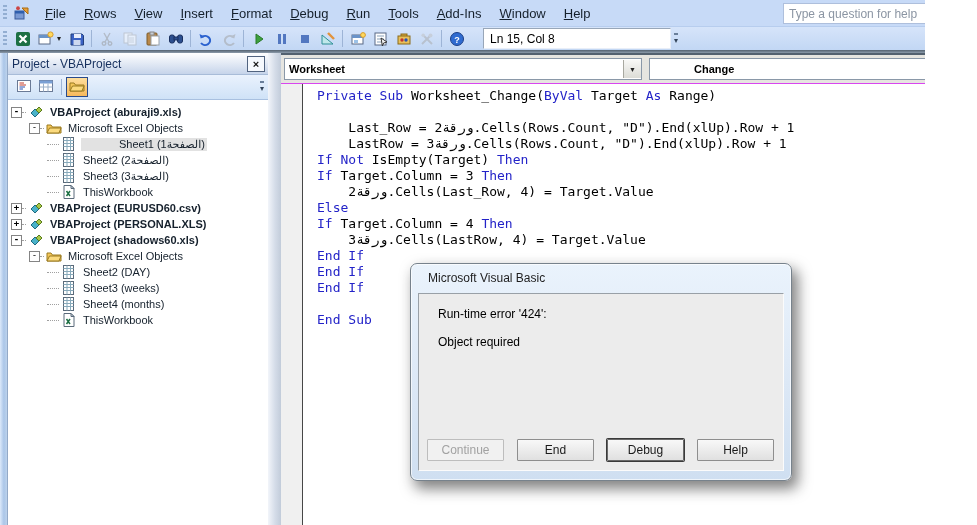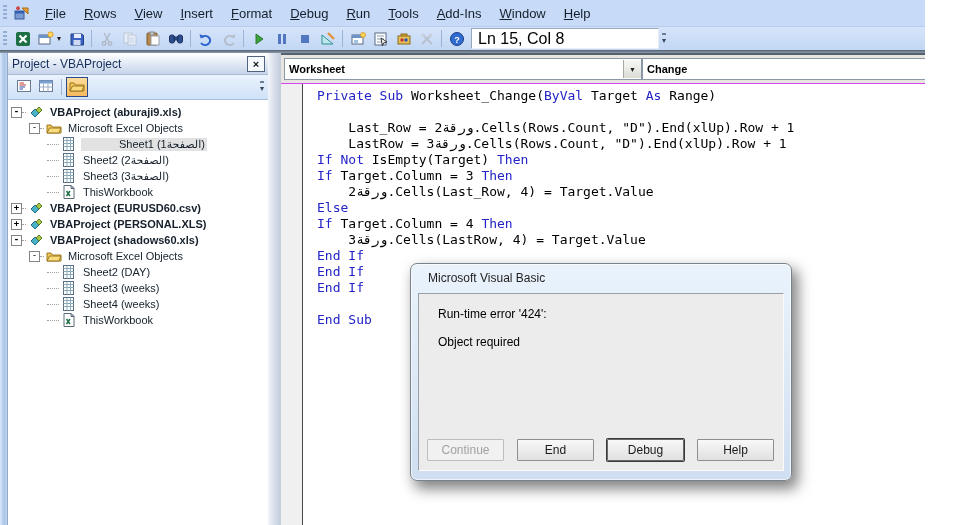--- a/index.html
+++ b/index.html
@@ -25,21 +25,21 @@
   .toolbar{position:absolute;left:0;top:27px;width:977px;height:23px;
            background:linear-gradient(#d6e4fa,#c2d7f4);display:flex;align-items:center;z-index:5;}
   .tbtn{width:23px;height:21px;border:none;background:transparent;padding:0;margin:0;
         display:inline-flex;align-items:center;justify-content:center;cursor:default;}
   .ticon{display:inline-flex;width:16px;height:16px;align-items:center;justify-content:center;}
   .dim .ticon{filter:grayscale(1) opacity(.5);}
   .tsep{width:1px;height:17px;background:#9db4d6;margin:0 3px;}
   .tb-dd{font-size:8px;color:#222;margin:0 4px 0 0;}
   .ln-box{width:180px;height:19px;background:#fff;border:1px solid #98a6b8;
           border-right-color:#e8eef8;border-bottom-color:#e8eef8;
-          display:flex;align-items:center;padding-left:6px;font-size:16px;color:#000;margin-left:3px;text-align:right;}
+          display:flex;align-items:center;padding-left:6px;font-size:12px;color:#000;margin-left:15px;text-align:right;}
   .tb-overflow{font-size:8px;color:#33445a;margin-left:3px;border-top:2px solid #6a7f9a;padding-top:1px;}
 
   
   .content-top{position:absolute;left:0;top:50px;width:977px;height:3px;
                background:linear-gradient(#53616f,#8c9bab);z-index:4;}
   .frame-strip{position:absolute;left:0;top:53px;width:7px;height:472px;
                background:linear-gradient(90deg,#dce9fa,#abc6e8 55%,#bcd2ec);
                border-right:1px solid #93a9c7;}
 
   
@@ -75,21 +75,21 @@
             border-right:1px solid #9aa6b4;}
 
   
   .code-area{position:absolute;left:281px;top:53px;width:696px;height:472px;background:#fff;}
   .combo-row{height:28px;background:#e6e5e0;border-top:2px solid #53616f;
              border-bottom:3px solid #d946ef;display:flex;align-items:center;position:relative;}
   .combo{height:20px;background:#fff;border:1px solid #8a98a8;display:flex;align-items:center;
          font-size:11px;font-weight:bold;color:#000;}
   .combo-label{padding-left:4px;flex:1;overflow:hidden;white-space:nowrap;}
   .combo-obj{margin-left:3px;width:356px;}
-  .combo-proc{flex:1;border-right:none;}
+  .combo-proc{margin-left:7px;flex:1;border-right:none;padding-left:40px;}
   .combo-arrow{width:17px;height:18px;background:linear-gradient(#f8f8f6,#dcdcd6);
                border-left:1px solid #a8a8a0;font-size:7px;color:#222;flex:none;
                display:flex;align-items:center;justify-content:center;}
   .code-pane{position:absolute;left:0;top:31px;right:0;bottom:0;display:flex;}
   .code-margin{width:21px;background:#f0f0f0;border-right:1px solid #474747;flex:none;}
   .code-text{flex:1;background:#fff;padding:4px 0 0 14px;white-space:pre;
              font-family:"DejaVu Sans Mono",monospace;font-size:13px;line-height:16px;color:#000;
              overflow:hidden;}
   .code-line{height:16px;}
   .kw{color:#2323c8;}
@@ -131,20 +131,24 @@
         <span class="menu-item">View</span>
         <span class="menu-item">Insert</span>
         <span class="menu-item">Format</span>
         <span class="menu-item">Debug</span>
         <span class="menu-item">Run</span>
         <span class="menu-item">Tools</span>
         <span class="menu-item">Add-Ins</span>
         <span class="menu-item">Window</span>
         <span class="menu-item">Help</span>
       </span>
+    <div class="question-box">
+      <span class="qb-text">Type a question for help</span>
+      <span class="qb-arrow">▼</span>
+    </div>
     <span class="min-dash"></span>
   </div>
 
   <div class="toolbar">
     <span class="grip"></span>
     <span style="display:flex;align-items:center;">
         <button class="tbtn">
           <span class="ticon">
             <svg width="16" height="16">
               <rect x="1" y="1" width="14" height="14" rx="2" fill="#1d7044"></rect>
@@ -534,21 +538,21 @@
               <rect x="2.5" y="0.5" width="10" height="13" fill="#fff" stroke="#5a6a7a"></rect>
               <g stroke="#88aabb">
                 <line x1="2.5" y1="3.5" x2="12.5" y2="3.5"></line>
                 <line x1="2.5" y1="6.5" x2="12.5" y2="6.5"></line>
                 <line x1="2.5" y1="9.5" x2="12.5" y2="9.5"></line>
                 <line x1="6" y1="0.5" x2="6" y2="13.5"></line>
                 <line x1="9.5" y1="0.5" x2="9.5" y2="13.5"></line>
               </g>
             </svg>
           </span>
-          <span class="tree-label">Sheet4 (weeks)</span>
+          <span class="tree-label">Sheet4 (months)</span>
         </div>
         <div class="tree-row" style="padding-left: 39px;">
           <span class="stub" style="width: 12px;"></span>
           <span class="tree-icon">
             <svg width="17" height="14">
               <path d="M3 0.5 h7 l3 3 V13.5 H3 z" fill="#fff" stroke="#5a6a7a"></path>
               <path d="M10 0.5 l3 3 h-3 z" fill="#d8e0e8" stroke="#5a6a7a"></path>
               <path d="M5.5 6 l3.5 5 M9 6 l-3.5 5" stroke="#1d7044" stroke-width="1.5"></path>
             </svg>
           </span>

